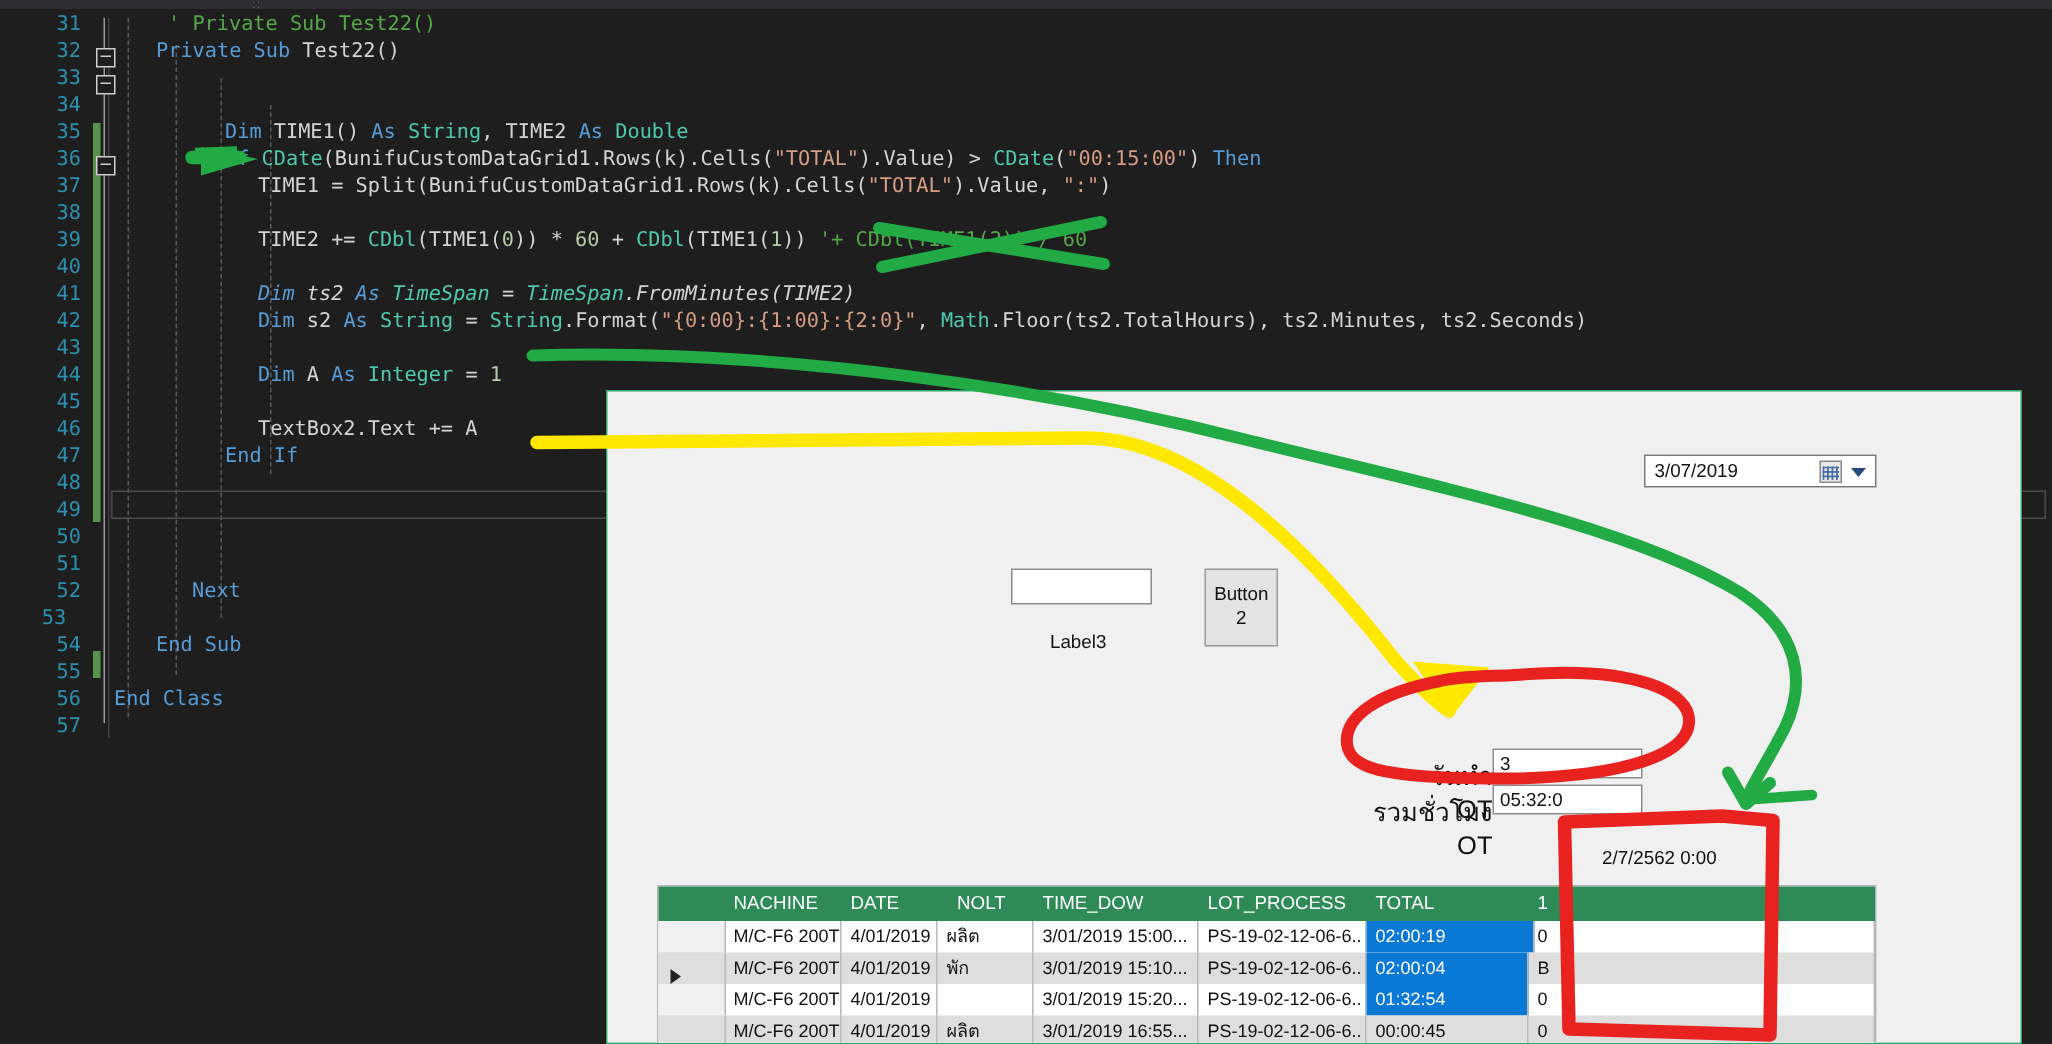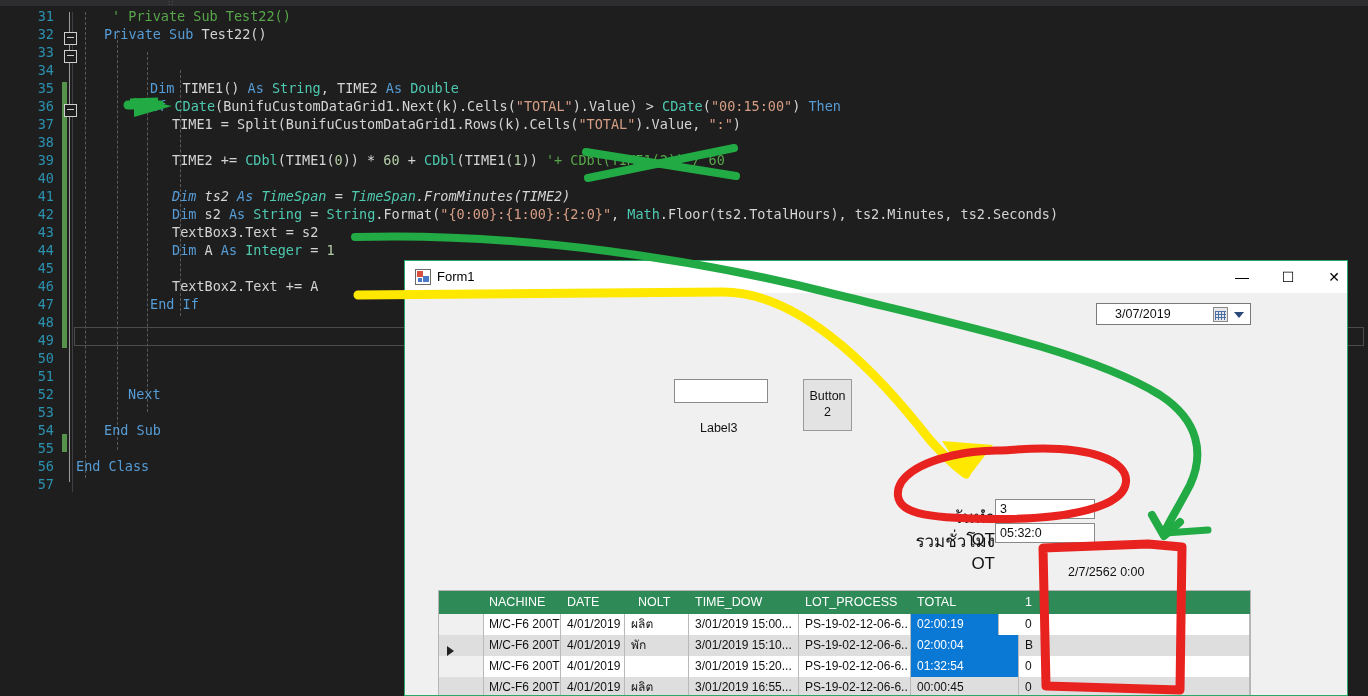--- a/index.html
+++ b/index.html
@@ -43,21 +43,21 @@
   #form1-icon{position:absolute;left:10px;top:8px;width:16px;height:16px;}
   #form1-caption{position:absolute;left:32px;top:8px;font-size:13px;color:#000;}
   .wbtn{position:absolute;top:0;width:46px;height:31px;cursor:default;}
   .wbtn .g{position:absolute;left:50%;top:50%;transform:translate(-50%,-50%);color:#000;font-size:14px;line-height:1;}
   #wmin{left:814px;}
   #wmax{left:860px;}
   #wclose{left:906px;}
   #form-body{position:absolute;left:0;top:32px;width:942px;height:402px;background:#f0f0f0;}
 
   #dtp{position:absolute;left:691px;top:10px;width:155px;height:22px;background:#fff;border:1px solid #7a7a7a;box-sizing:border-box;}
-  #dtp-text{position:absolute;left:18px;top:3px;font-size:12.5px;color:#111;}
+  #dtp-text{position:absolute;left:6px;top:3px;font-size:12.5px;color:#111;}
   #dtp-calicon{position:absolute;right:22px;top:3px;width:15px;height:15px;background:#e8e8e8;border:1px solid #8a8a8a;box-sizing:border-box;}
   #dtp-calicon:before{content:"";position:absolute;left:1px;top:3px;right:1px;bottom:1px;
      background-image:linear-gradient(to right,#4a6fa5 1px,transparent 1px),linear-gradient(to bottom,#4a6fa5 1px,transparent 1px);
      background-size:3px 3px;}
   #dtp-caret{position:absolute;right:6px;top:8px;width:0;height:0;border-left:5px solid transparent;border-right:5px solid transparent;border-top:6px solid #2a4a7a;}
 
   #textbox1{position:absolute;left:269px;top:86px;width:94px;height:24px;background:#fff;border:1px solid #8a8a8a;box-sizing:border-box;}
   #label3{position:absolute;left:295px;top:128px;font-size:12.5px;color:#111;}
   #button2{position:absolute;left:398px;top:86px;width:49px;height:52px;background:#e3e3e3;border:1px solid #9a9a9a;box-sizing:border-box;}
   #button2 .bt{position:absolute;left:0;top:8px;width:100%;text-align:center;font-size:12.5px;color:#111;line-height:16px;}
@@ -130,71 +130,52 @@
     <div class="lnum" style="top:218px;">43</div>
     <div class="lnum" style="top:236px;">44</div>
     <div class="lnum" style="top:254px;">45</div>
     <div class="lnum" style="top:272px;">46</div>
     <div class="lnum" style="top:290px;">47</div>
     <div class="lnum" style="top:308px;">48</div>
     <div class="lnum" style="top:326px;">49</div>
     <div class="lnum" style="top:344px;">50</div>
     <div class="lnum" style="top:362px;">51</div>
     <div class="lnum" style="top:380px;">52</div>
-    <div class="lnum" style="top:398px;">53</div>
+    <div class="lnum" style="top:398px;text-align:center;">53</div>
     <div class="lnum" style="top:416px;">54</div>
     <div class="lnum" style="top:434px;">55</div>
     <div class="lnum" style="top:452px;">56</div>
     <div class="lnum" style="top:470px;">57</div>
 
     <div class="ctext" style="top:2px;padding-left:36px;"><span class="cm">' Private Sub Test22()</span></div>
     <div class="ctext" style="top:20px;padding-left:28px;"><span class="kw">Private</span> <span class="kw">Sub</span> <span class="pl">Test22()</span></div>
     <div class="ctext" style="top:74px;padding-left:74px;"><span class="kw">Dim</span> <span class="pl">TIME1() </span><span class="kw">As</span> <span class="ty">String</span><span class="pl">, TIME2 </span><span class="kw">As</span> <span class="ty">Double</span></div>
-    <div class="ctext" style="top:92px;padding-left:74px;"><span class="kw">If</span> <span class="ty">CDate</span><span class="pl">(BunifuCustomDataGrid1.Next(k).Cells(</span><span class="st">"TOTAL"</span><span class="pl">).Value) &gt; </span><span class="ty">CDate</span><span class="pl">(</span><span class="st">"00:15:00"</span><span class="pl">) </span><span class="kw">Then</span></div>
+    <div class="ctext" style="top:92px;padding-left:74px;"><span class="kw">If</span> <span class="ty">CDate</span><span class="pl">(BunifuCustomDataGrid1.Rows(k).Cells(</span><span class="st">"TOTAL"</span><span class="pl">).Value) &gt; </span><span class="ty">CDate</span><span class="pl">(</span><span class="st">"00:15:00"</span><span class="pl">) </span><span class="kw">Then</span></div>
     <div class="ctext" style="top:110px;padding-left:96px;"><span class="pl">TIME1 = Split(BunifuCustomDataGrid1.Rows(k).Cells(</span><span class="st">"TOTAL"</span><span class="pl">).Value, </span><span class="st">":"</span><span class="pl">)</span></div>
     <div class="ctext" style="top:146px;padding-left:96px;"><span class="pl">TIME2 += </span><span class="ty">CDbl</span><span class="pl">(TIME1(</span><span class="nm">0</span><span class="pl">)) * </span><span class="nm">60</span><span class="pl"> + </span><span class="ty">CDbl</span><span class="pl">(TIME1(</span><span class="nm">1</span><span class="pl">)) </span><span class="cm">'+ CDbl(TIME1(2)) / 60</span></div>
     <div class="ctext" style="top:182px;padding-left:96px;font-style:italic;"><span class="kw">Dim</span> <span class="pl">ts2 </span><span class="kw">As</span> <span class="ty">TimeSpan</span> <span class="pl">= </span><span class="ty">TimeSpan</span><span class="pl">.FromMinutes(TIME2)</span></div>
     <div class="ctext" style="top:200px;padding-left:96px;"><span class="kw">Dim</span> <span class="pl">s2 </span><span class="kw">As</span> <span class="ty">String</span> <span class="pl">= </span><span class="ty">String</span><span class="pl">.Format(</span><span class="st">"{0:00}:{1:00}:{2:0}"</span><span class="pl">, </span><span class="ty">Math</span><span class="pl">.Floor(ts2.TotalHours), ts2.Minutes, ts2.Seconds)</span></div>
-    <div class="ctext" style="top:218px;padding-left:96px;"><span class="pl">TextBox3.Text = s2</span></div>
     <div class="ctext" style="top:236px;padding-left:96px;"><span class="kw">Dim</span> <span class="pl">A </span><span class="kw">As</span> <span class="ty">Integer</span> <span class="pl">= </span><span class="nm">1</span></div>
     <div class="ctext" style="top:272px;padding-left:96px;"><span class="pl">TextBox2.Text += A</span></div>
     <div class="ctext" style="top:290px;padding-left:74px;"><span class="kw">End If</span></div>
     <div class="ctext" style="top:380px;padding-left:52px;"><span class="kw">Next</span></div>
     <div class="ctext" style="top:416px;padding-left:28px;"><span class="kw">End Sub</span></div>
     <div class="ctext" style="top:452px;padding-left:0px;"><span class="kw">End Class</span></div>
   </div>
 
   <div id="vs-bottom">
     
     
     
     
   </div>
 </div>
 
 <div id="form1">
 
-  <div id="form1-title">
-    <svg id="form1-icon" viewBox="0 0 16 16">
-      <rect x="0.5" y="0.5" width="15" height="15" fill="#ffffff" stroke="#6a6a6a"></rect>
-      <rect x="2" y="2" width="6" height="6" fill="#d94f3d"></rect>
-      <rect x="8" y="7" width="6" height="6" fill="#4a79c7"></rect>
-      <rect x="3" y="9" width="4" height="4" fill="#4a79c7"></rect>
-    </svg>
-    <div id="form1-caption">Form1</div>
-    <div class="wbtn" id="wmin">
-        <span class="g">—</span>
-      </div>
-    <div class="wbtn" id="wmax">
-        <span class="g">☐</span>
-      </div>
-    <div class="wbtn" id="wclose">
-        <span class="g">✕</span>
-      </div>
-  </div>
 
   <div id="form-body">
 
     <div id="dtp">
       <div id="dtp-text">3/07/2019</div>
       <div id="dtp-calicon"></div>
       <div id="dtp-caret"></div>
     </div>
 
     <div id="textbox1"></div>
@@ -229,21 +210,21 @@
         <div class="gh" style="left:580px;width:231px;">1</div>
       </div>
 
       <div class="grow even" style="top:23px;">
         <div class="rowhdr"></div>
         <div class="gc" style="left:44px;width:78px;">M/C-F6 200T</div>
         <div class="gc" style="left:122px;width:64px;">4/01/2019</div>
         <div class="gc" style="left:186px;width:64px;">ผลิต</div>
         <div class="gc" style="left:250px;width:110px;">3/01/2019 15:00...</div>
         <div class="gc" style="left:360px;width:112px;">PS-19-02-12-06-6..</div>
-        <div class="gc sel" style="left:472px;width:88px;">02:00:19</div>
+        <div class="gc sel" style="left:472px;width:112px;">02:00:19</div>
         <div class="gc" style="left:580px;width:231px;">0</div>
       </div>
 
       <div class="grow odd" style="top:44px;">
         <div class="rowhdr" style="background:#dededf;"></div>
         <div class="gc" style="left:44px;width:78px;">M/C-F6 200T</div>
         <div class="gc" style="left:122px;width:64px;">4/01/2019</div>
         <div class="gc" style="left:186px;width:64px;">พัก</div>
         <div class="gc" style="left:250px;width:110px;">3/01/2019 15:10...</div>
         <div class="gc" style="left:360px;width:112px;">PS-19-02-12-06-6..</div>

